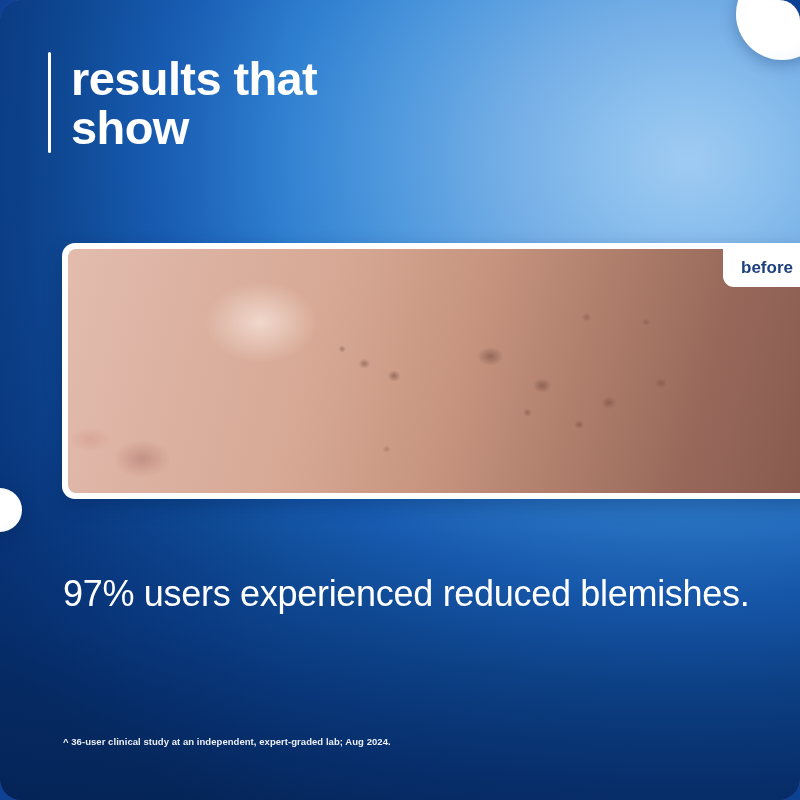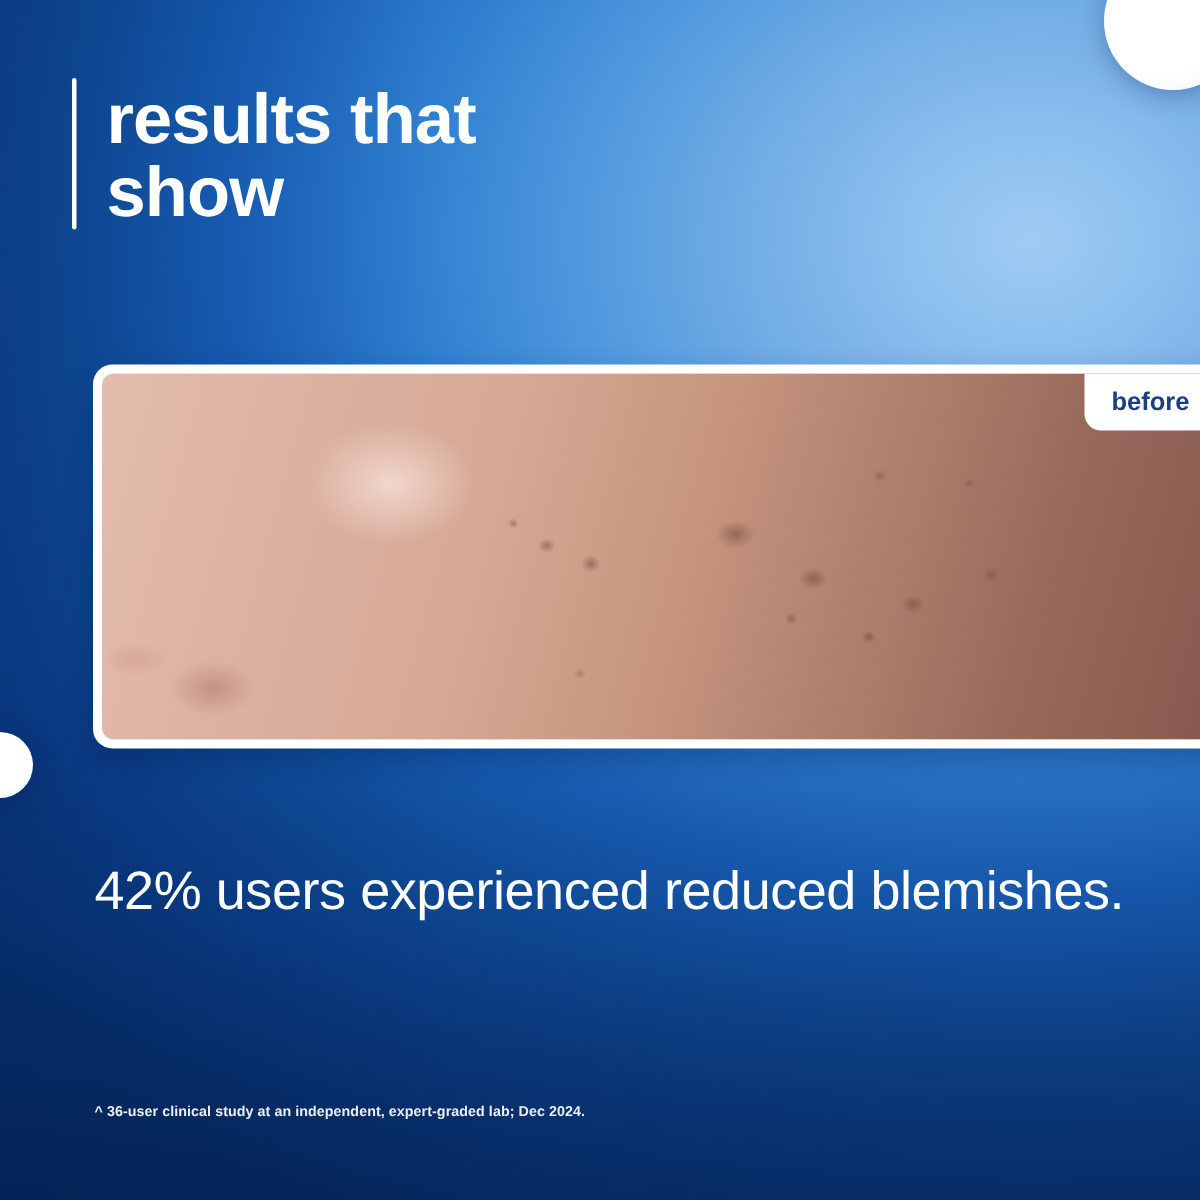--- a/index.html
+++ b/index.html
@@ -10,20 +10,21 @@
   body {
     font-family: "Liberation Sans", sans-serif;
   }
 
   #stage {
     position: relative;
     width: 800px;
     height: 800px;
     overflow: hidden;
     background: #d946ef;
+    border-radius: 21px;
   }
 
   
   .bg-base {
     position: absolute;
     inset: 0;
     background: #0b3f90;
   }
   .bg-glow {
     position: absolute;
@@ -254,17 +255,17 @@
 
     <div class="compare-card">
       <div class="photo" id="photo-before">
         <span class="photo-badge">before</span>
       </div>
     </div>
 
 
   </div>
 
-  <div id="claim">42% users experienced reduced blemishes.</div>
-
-  <div id="footnote">^ 36-user clinical study at an independent, expert-graded lab; Dec 2024.</div>
+  <div id="claim">97% users experienced reduced blemishes.</div>
+
+  <div id="footnote">^ 36-user clinical study at an independent, expert-graded lab; Aug 2024.</div>
 
 </div>
 
 </body></html>

